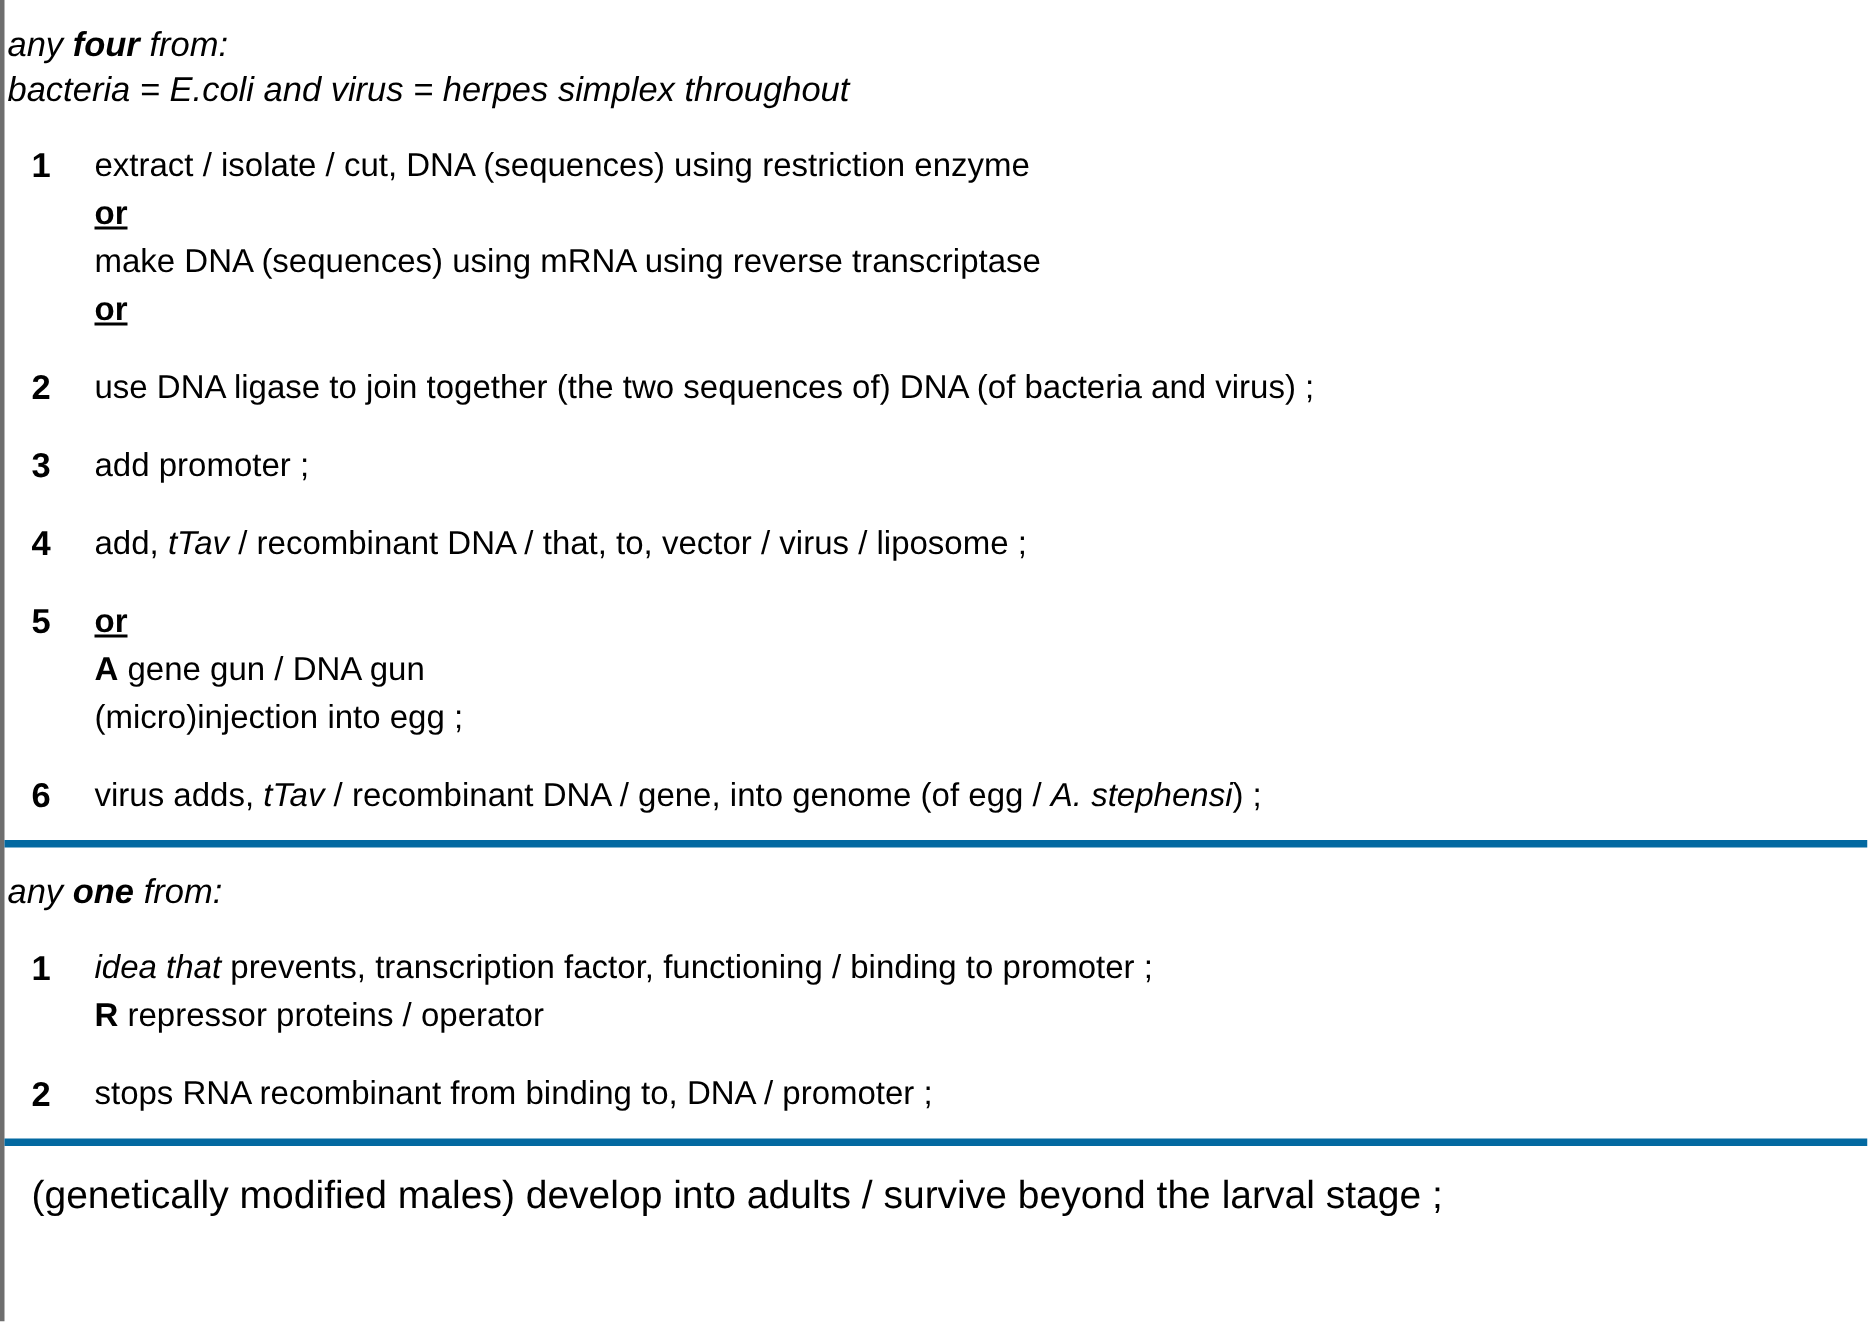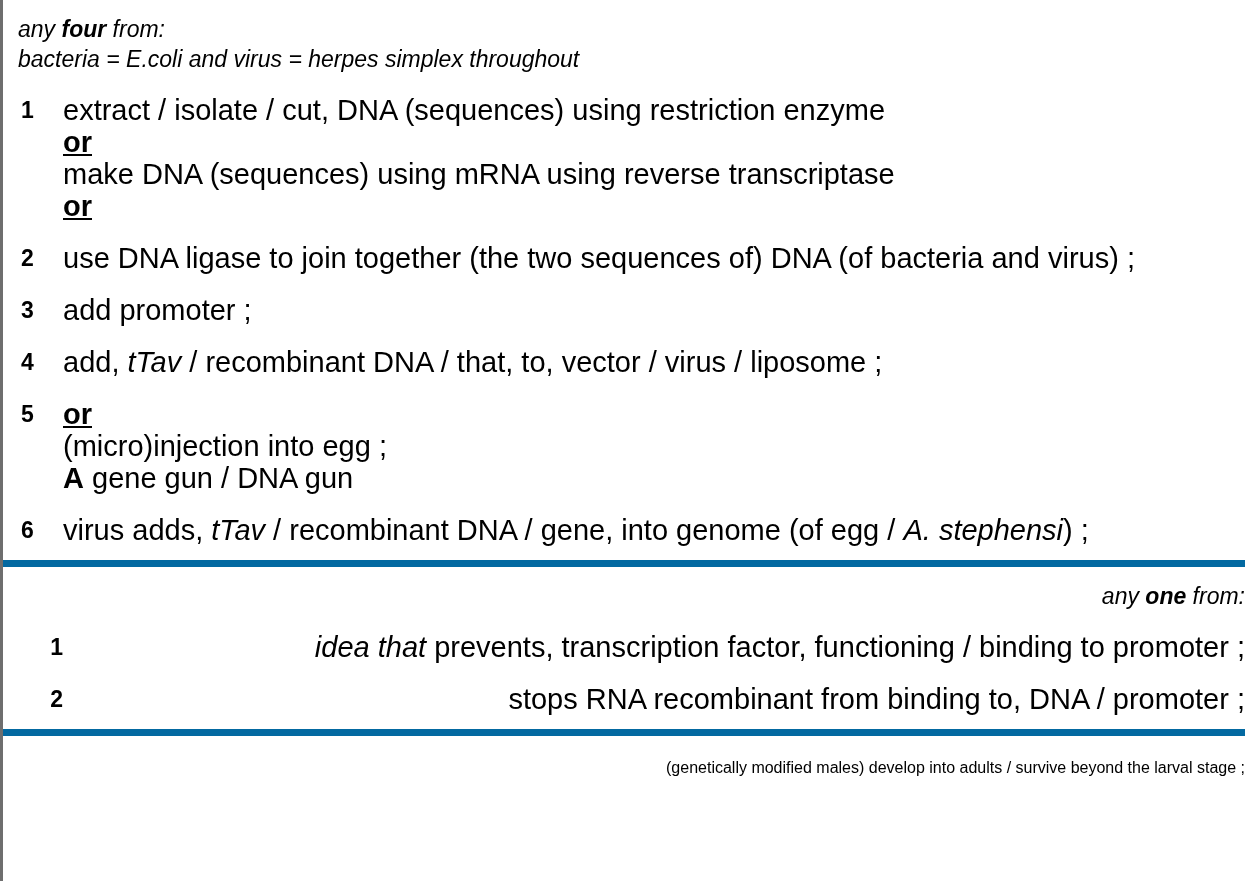--- a/index.html
+++ b/index.html
@@ -20,25 +20,24 @@
     height: 881px;
     box-sizing: border-box;
     border-left: 3px solid #6e6e6e;
     background: #ffffff;
   }
   .section {
     position: relative;
     box-sizing: border-box;
   }
   .section.divided {
-    border-top: 7px solid #0369a1;
-    text-align: right;
+    border-top: 5px solid #0369a1;
   }
   .preamble {
-    padding: 14px 0 0 15px;
+    padding: 14px 0 0 2px;
     font-size: 23px;
     line-height: 30px;
     font-style: italic;
   }
   .preamble .b { font-weight: bold; font-style: italic; }
   .preamble-line { white-space: nowrap; }
 
   .item {
     display: flex;
     align-items: flex-start;
@@ -46,31 +45,31 @@
     margin-top: 20px;
   }
   .item-num {
     flex: 0 0 42px;
     font-size: 23px;
     line-height: 32px;
     font-weight: bold;
   }
   .item-body {
     flex: 1 1 auto;
-    font-size: 29px;
+    font-size: 22px;
     line-height: 32px;
   }
   .line { white-space: nowrap; }
   .line.or { font-weight: bold; text-decoration: underline; }
   .i { font-style: italic; }
   .b { font-weight: bold; }
 
   .plain-row {
     padding: 16px 0 0 18px;
-    font-size: 16px;
+    font-size: 26px;
     line-height: 32px;
     white-space: nowrap;
   }
 
   .sec1 { padding-bottom: 14px; }
   .sec2 { padding-bottom: 14px; }
   .sec3 { padding-bottom: 10px; }
 </style>
 </head>
 <body>
@@ -112,22 +111,22 @@
       <div class="item-num">4</div>
       <div class="item-body">
         <div class="line"><span>add, </span><span class="i">tTav</span><span> / recombinant DNA / that, to, vector / virus / liposome ;</span></div>
       </div>
     </div>
 
     <div class="item">
       <div class="item-num">5</div>
       <div class="item-body">
         <div class="line or">or</div>
+        <div class="line"><span class="b">A</span><span> gene gun / DNA gun</span></div>
         <div class="line">(micro)injection into egg ;</div>
-        <div class="line"><span class="b">A</span><span> gene gun / DNA gun</span></div>
       </div>
     </div>
 
     <div class="item">
       <div class="item-num">6</div>
       <div class="item-body">
         <div class="line"><span>virus adds, </span><span class="i">tTav</span><span> / recombinant DNA / gene, into genome (of egg / </span><span class="i">A. stephensi</span><span>) ;</span></div>
       </div>
     </div>
 
@@ -136,20 +135,21 @@
   <div class="section divided sec2">
 
     <div class="preamble">
       <div class="preamble-line"><span>any </span><span class="b">one</span><span> from:</span></div>
     </div>
 
     <div class="item">
       <div class="item-num">1</div>
       <div class="item-body">
         <div class="line"><span class="i">idea that</span><span> prevents, transcription factor, functioning / binding to promoter  ;</span></div>
+        <div class="line"><span class="b">R</span><span> repressor proteins / operator</span></div>
       </div>
     </div>
 
     <div class="item">
       <div class="item-num">2</div>
       <div class="item-body">
         <div class="line">stops RNA recombinant from binding to, DNA / promoter ;</div>
       </div>
     </div>
 

